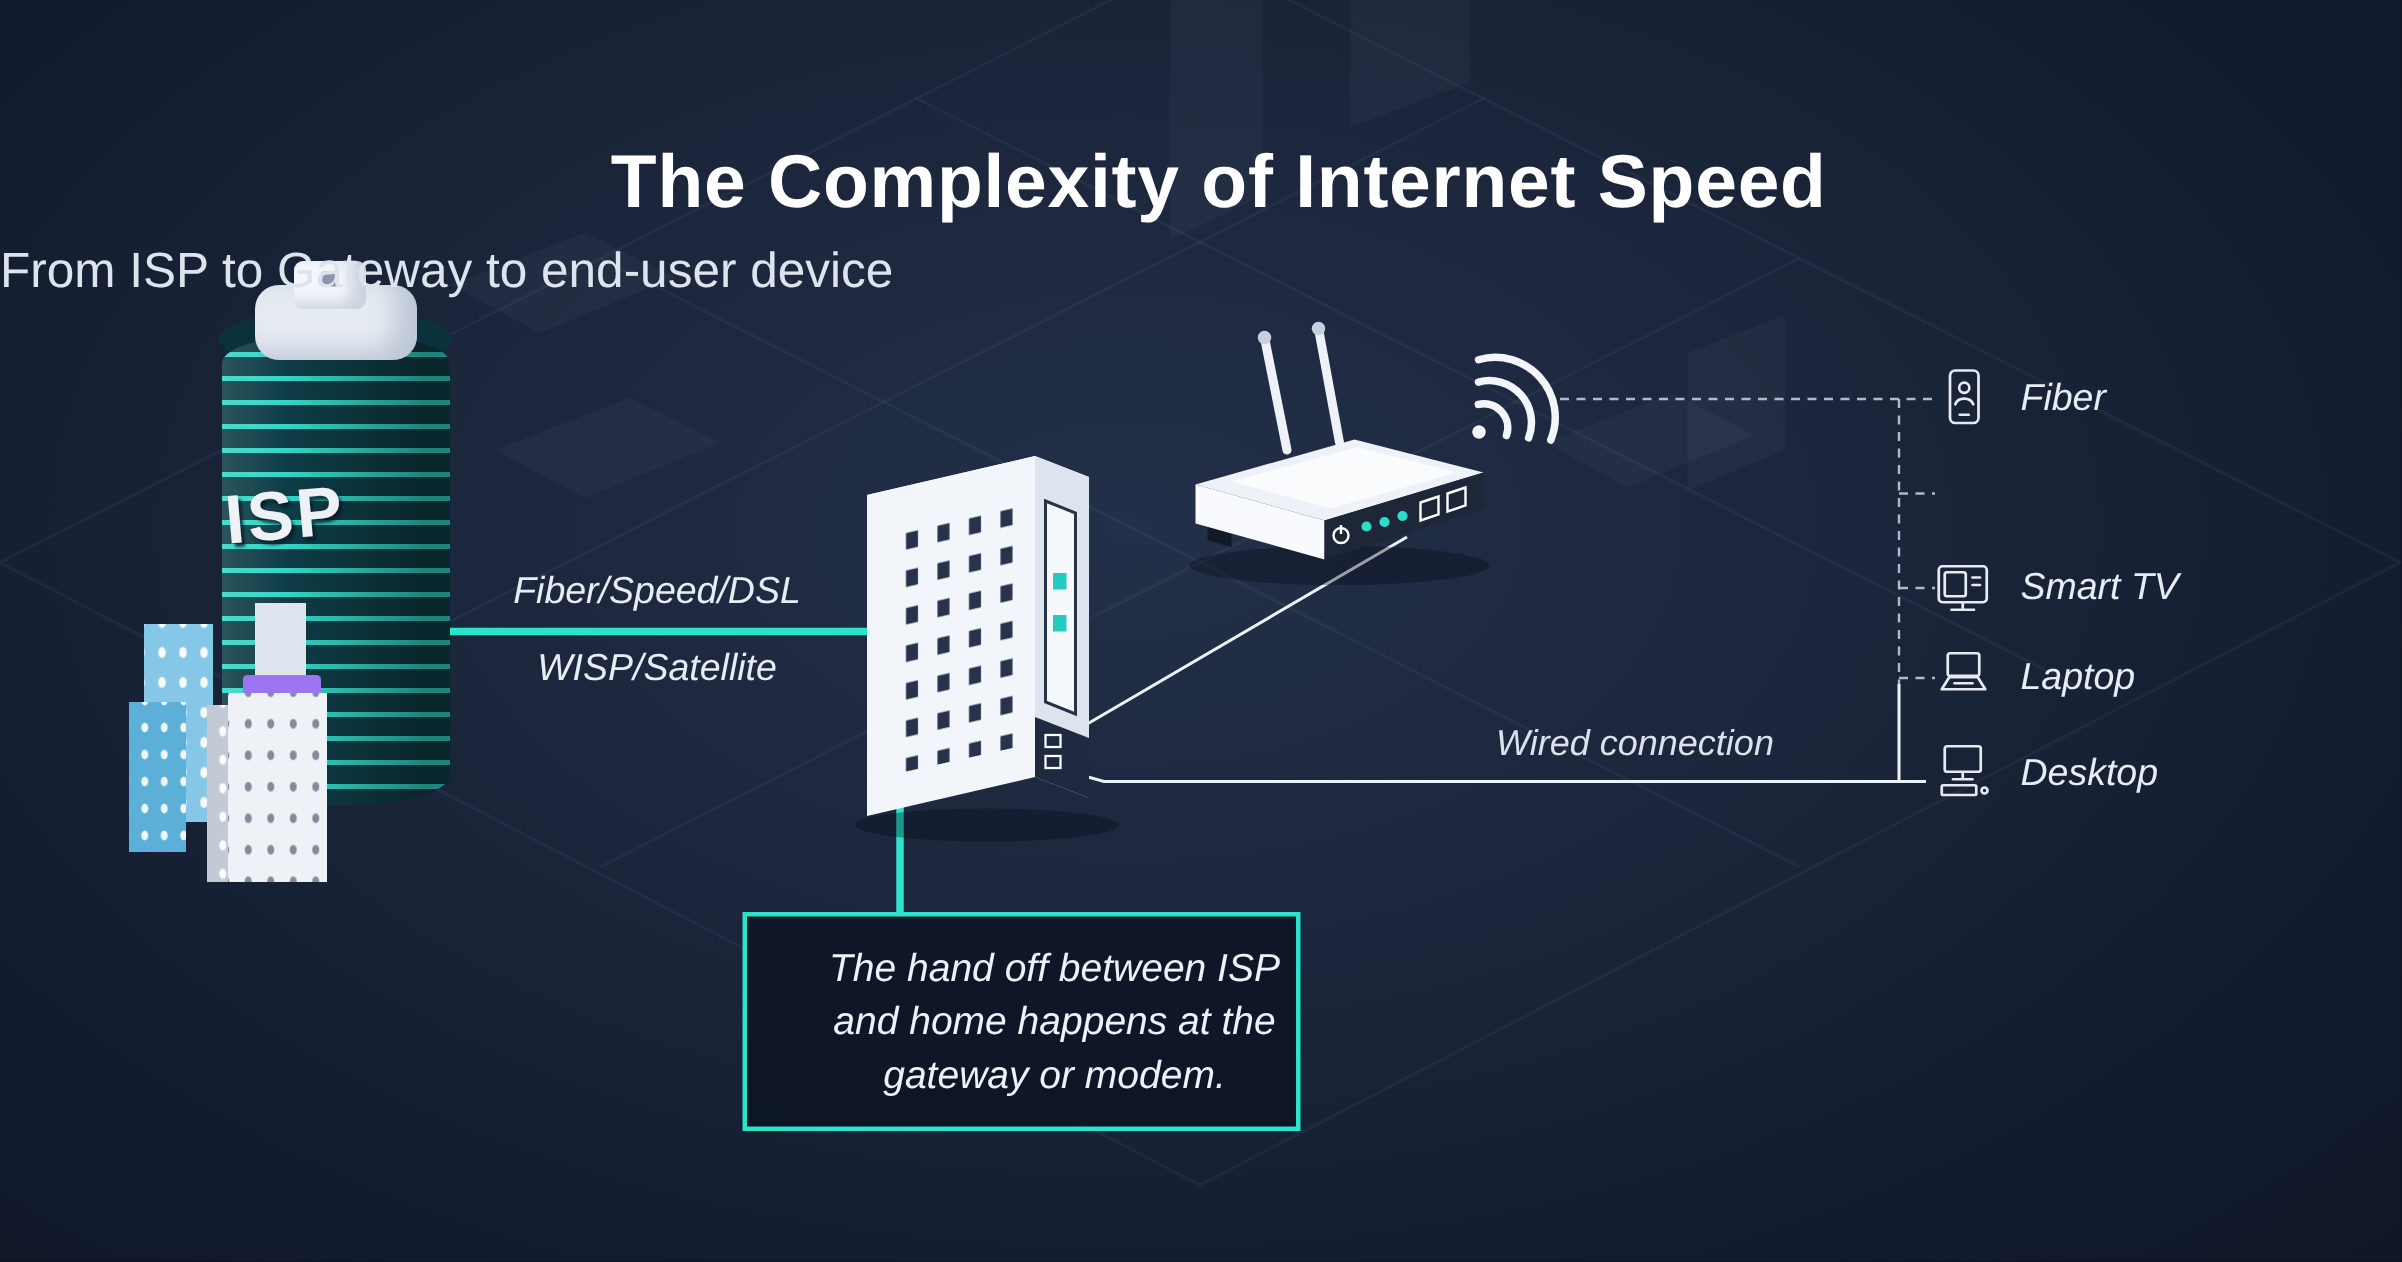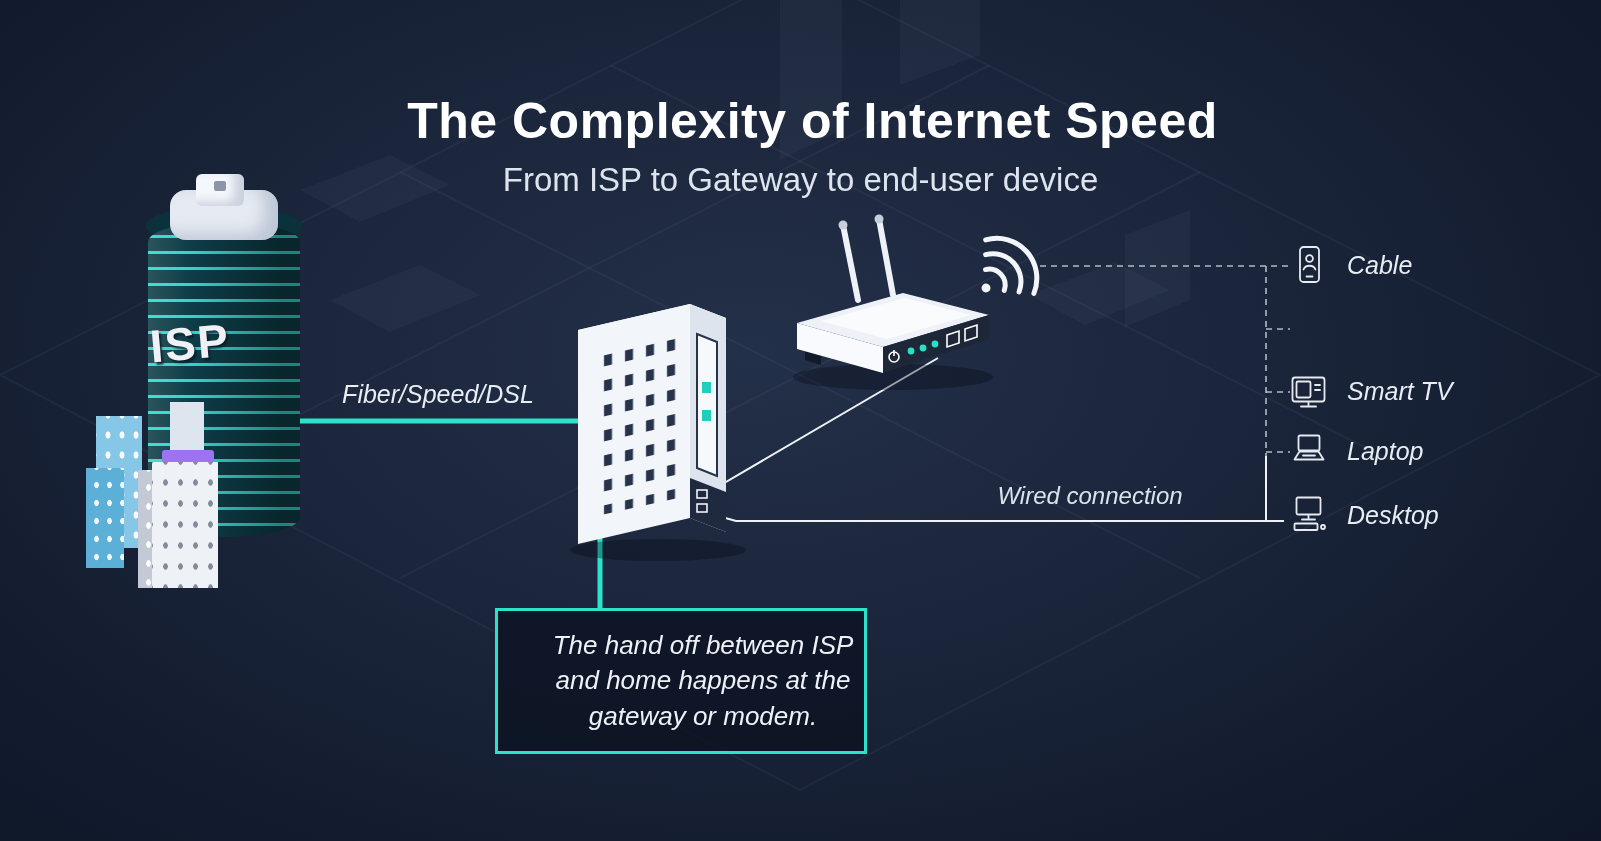--- a/index.html
+++ b/index.html
@@ -7,21 +7,21 @@
     position:relative;width:1601px;height:841px;overflow:hidden;
     font-family:"Liberation Sans",sans-serif;color:#fff;
     background:radial-gradient(1250px 750px at 47% 42%, #233049 0%, #1a2439 45%, #121b2d 75%, #0d1526 100%);
   }
   svg{display:block;}
   .abs{position:absolute;}
   .bg-plan{position:absolute;left:0;top:0;z-index:0;}
   .net-lines{position:absolute;left:0;top:0;z-index:1;pointer-events:none;}
   .title{position:absolute;top:58px;left:0;width:100%;text-align:center;
     font-size:50px;font-weight:700;color:#ffffff;z-index:3;letter-spacing:0.5px;padding-left:12px;}
-  .subtitle{position:absolute;top:134px;left:0;width:100%;text-align:center;
+  .subtitle{position:absolute;top:134px;left:0;width:100%;text-align:left;
     font-size:33px;font-weight:400;color:#dde4ee;z-index:3;}
   .float-label{position:absolute;font-style:italic;color:#e8edf4;text-align:center;z-index:3;}
   .fiber-label{left:328px;top:380px;width:220px;font-size:25px;}
   .wisp-label{left:328px;top:431px;width:220px;font-size:25px;}
   .wifi-label{left:1032px;top:228px;width:230px;font-size:24px;color:#dbe2ec;}
   .wired-label{left:990px;top:482px;width:200px;font-size:24px;color:#dbe2ec;}
 
   
   .isp-group{position:absolute;left:0;top:0;z-index:2;}
   .tower{position:absolute;left:148px;top:222px;width:152px;height:315px;
@@ -121,20 +121,21 @@
     <div class="abs isp-text">ISP</div>
     <div class="abs bldg bldg-blue1"></div>
     <div class="abs bldg bldg-blue2"></div>
     <div class="abs bldg bldg-thin"></div>
     <div class="abs bldg bldg-purple"></div>
     <div class="abs bldg bldg-gray"></div>
     <div class="abs bldg bldg-white"></div>
   </div>
 
   <div class="float-label fiber-label">Fiber/Speed/DSL</div>
+  <div class="float-label wisp-label">WISP/Satellite</div>
 
   <svg class="modem" width="210" height="280" viewBox="0 0 210 280">
     <defs>
       <pattern id="winPat" width="21" height="25" patternUnits="userSpaceOnUse" patternTransform="skewY(-13)">
         <rect x="4" y="5" width="8" height="11" fill="#27334a"></rect>
       </pattern>
     </defs>
     <ellipse cx="100" cy="264" rx="88" ry="11" fill="rgba(5,10,20,0.35)"></ellipse>
     <polygon points="20,44 132,18 168,32 56,58" fill="#fbfdff"></polygon>
     <polygon points="132,18 168,32 168,246 132,232" fill="#dde4ee"></polygon>
@@ -186,21 +187,21 @@
 
   <div class="device-row row-phone">
     <span class="device-icon">
       <svg viewBox="0 0 46 46">
           <rect x="14" y="5" width="19" height="35" rx="3.5"></rect>
           <circle cx="23.5" cy="16.5" r="3.4"></circle>
           <path d="M17.5 27.5 c2,-5 10,-5 12,0"></path>
           <line x1="20.5" y1="34.5" x2="26.5" y2="34.5"></line>
         </svg>
     </span>
-    <span class="dlabel">Cable</span>
+    <span class="dlabel">Fiber</span>
   </div>
 
 
   <div class="device-row row-tv">
     <span class="device-icon">
       <svg viewBox="0 0 46 46">
           <rect x="6.5" y="9.5" width="32" height="24" rx="2.5"></rect>
           <rect x="10.5" y="13.5" width="14" height="16" rx="1.5"></rect>
           <line x1="29" y1="17" x2="34" y2="17"></line>
           <line x1="29" y1="22" x2="34" y2="22"></line>

